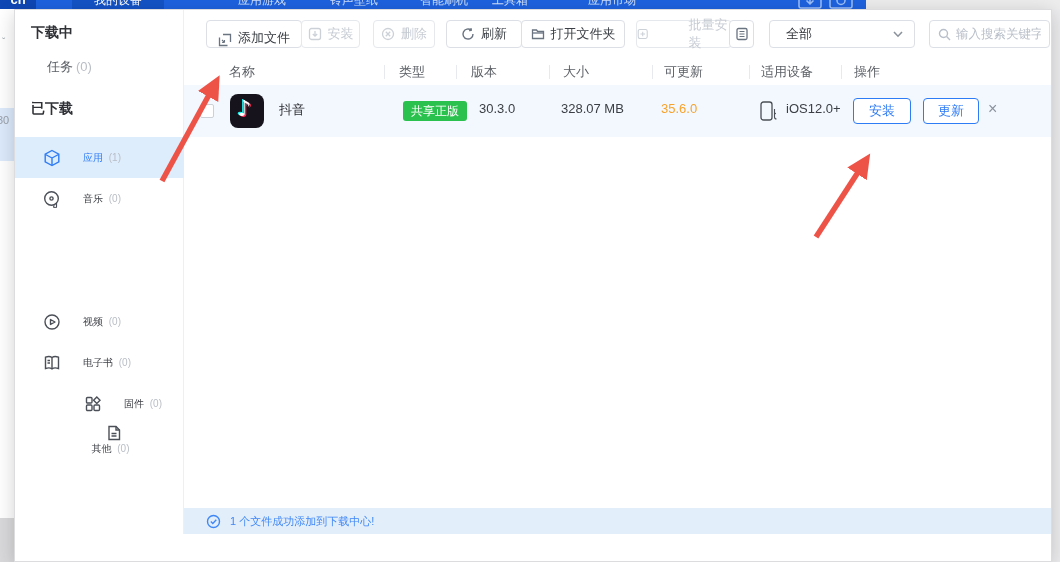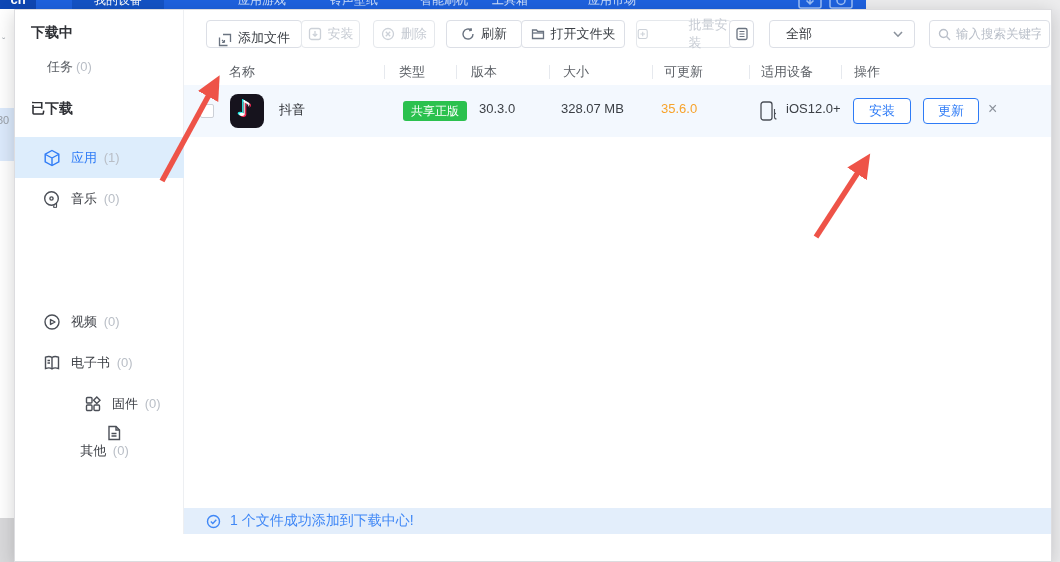--- a/index.html
+++ b/index.html
@@ -38,21 +38,21 @@
 
   .dlg-body { position:relative; display:flex; height:524px; }
 
   
   .sidebar { position:relative; width:169px; border-right:1px solid #edeff2; background:#fff; flex:none; }
   .sb-sec { position:absolute; left:16px; font-size:14px; font-weight:bold; color:#2f3136; }
   .sb-task { position:absolute; left:32px; top:48px; font-size:13px; color:#5c6066; }
   .sb-count { color:#b9bec6; margin-left:3px; }
   .sb-item { position:absolute; left:0; width:169px; height:41px; display:flex; align-items:center; cursor:pointer; }
   .sb-item .ic { margin-left:28px; width:18px; height:18px; color:#4b4f57; flex:none; }
-  .sb-item .lb { margin-left:10px; font-size:13px; color:#404349; }
+  .sb-item .lb { margin-left:22px; font-size:10px; color:#404349; }
   .sb-item.sel { background:#ddedfc; }
   .sb-item.sel .ic { color:#2e7bf6; }
   .sb-item.sel .lb { color:#2e7bf6; }
 
   
   .main { position:relative; flex:1; background:#fff; }
   .toolbar-btn { position:absolute; top:10px; height:28px; border:1px solid #dcdfe6; border-radius:4px;
     background:#fff; display:flex; align-items:center; justify-content:center; gap:6px;
     font-size:13px; color:#3c4046; cursor:pointer; }
   .toolbar-btn .tb-ic { width:14px; height:14px; color:#6a7380; }
@@ -86,21 +86,21 @@
     color:#fff; font-size:12px; line-height:20px; border-radius:3px; }
   .upd { color:#f7a32b; }
   .dev-ic { position:absolute; left:575px; top:15px; width:20px; height:22px; color:#4b4f57; }
   .act-btn { position:absolute; top:13px; height:26px; border:1px solid #2e7bf6; border-radius:4px;
     background:#fff; color:#2e7bf6; font-size:13px; display:flex; align-items:center; justify-content:center; cursor:pointer; }
   .row-close { position:absolute; left:804px; top:15px; font-size:16px; color:#8b929c; cursor:pointer; }
 
   .statusbar { position:absolute; left:0; right:0; bottom:0; height:26px; background:#e3eefb;
     display:flex; align-items:center; padding-left:22px; gap:9px; }
   .statusbar .st-ic { width:15px; height:15px; color:#3f87f6; flex:none; }
-  .statusbar .st-tx { font-size:14px; color:#3f87f6; }
+  .statusbar .st-tx { font-size:11px; color:#3f87f6; }
 
   .arrows { position:absolute; inset:0; pointer-events:none; }
 </style>
 </head>
 <body>
 
 <div class="underlay-strip">
   <div class="underlay-brand">cn</div>
   <div class="underlay-tab active" style="left:72px;">我的设备</div>
   <div class="underlay-tab" style="left:238px;">应用游戏</div>

